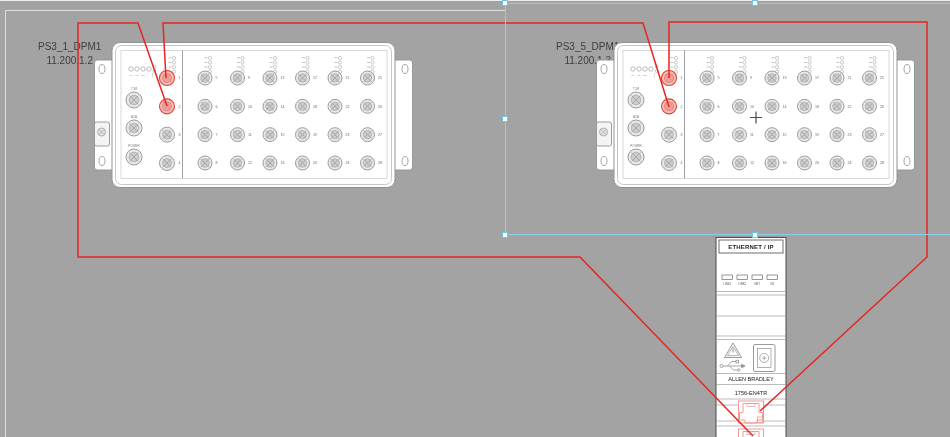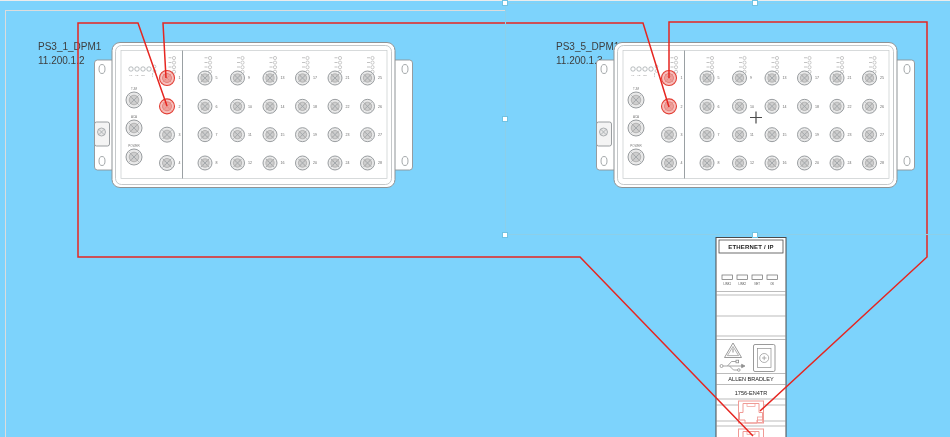--- a/index.html
+++ b/index.html
@@ -1,17 +1,17 @@
 <!DOCTYPE html>
 <html><head>
 <meta charset="utf-8">
 <style>
   html,body{margin:0;padding:0;background:#fff;}
-  #canvas{position:relative;width:950px;height:437px;background:#7dd3fc;overflow:hidden;
-          font-family:"Liberation Sans",sans-serif;}
+  #canvas{position:relative;width:950px;height:437px;background:#a3a3a3;overflow:hidden;
+          font-family:"Liberation Sans",sans-serif;text-align:center;}
   #canvas svg{position:absolute;overflow:hidden;}
   .device-label{position:absolute;font-size:10px;line-height:13.5px;color:#3d3d3d;white-space:nowrap;}
   #wires{left:0;top:0;pointer-events:none;}
   #sheet{left:0;top:0;pointer-events:none;}
   .sel-box{position:absolute;left:505px;top:3px;width:460px;height:232px;
            border:1px solid #8ccfe9;box-sizing:border-box;pointer-events:none;}
   .sel-handle{position:absolute;width:6px;height:6px;background:#ffffff;
               border:1px solid #6fc2e2;box-sizing:border-box;}
   svg text{font-family:"Liberation Sans",sans-serif;}
 </style>

